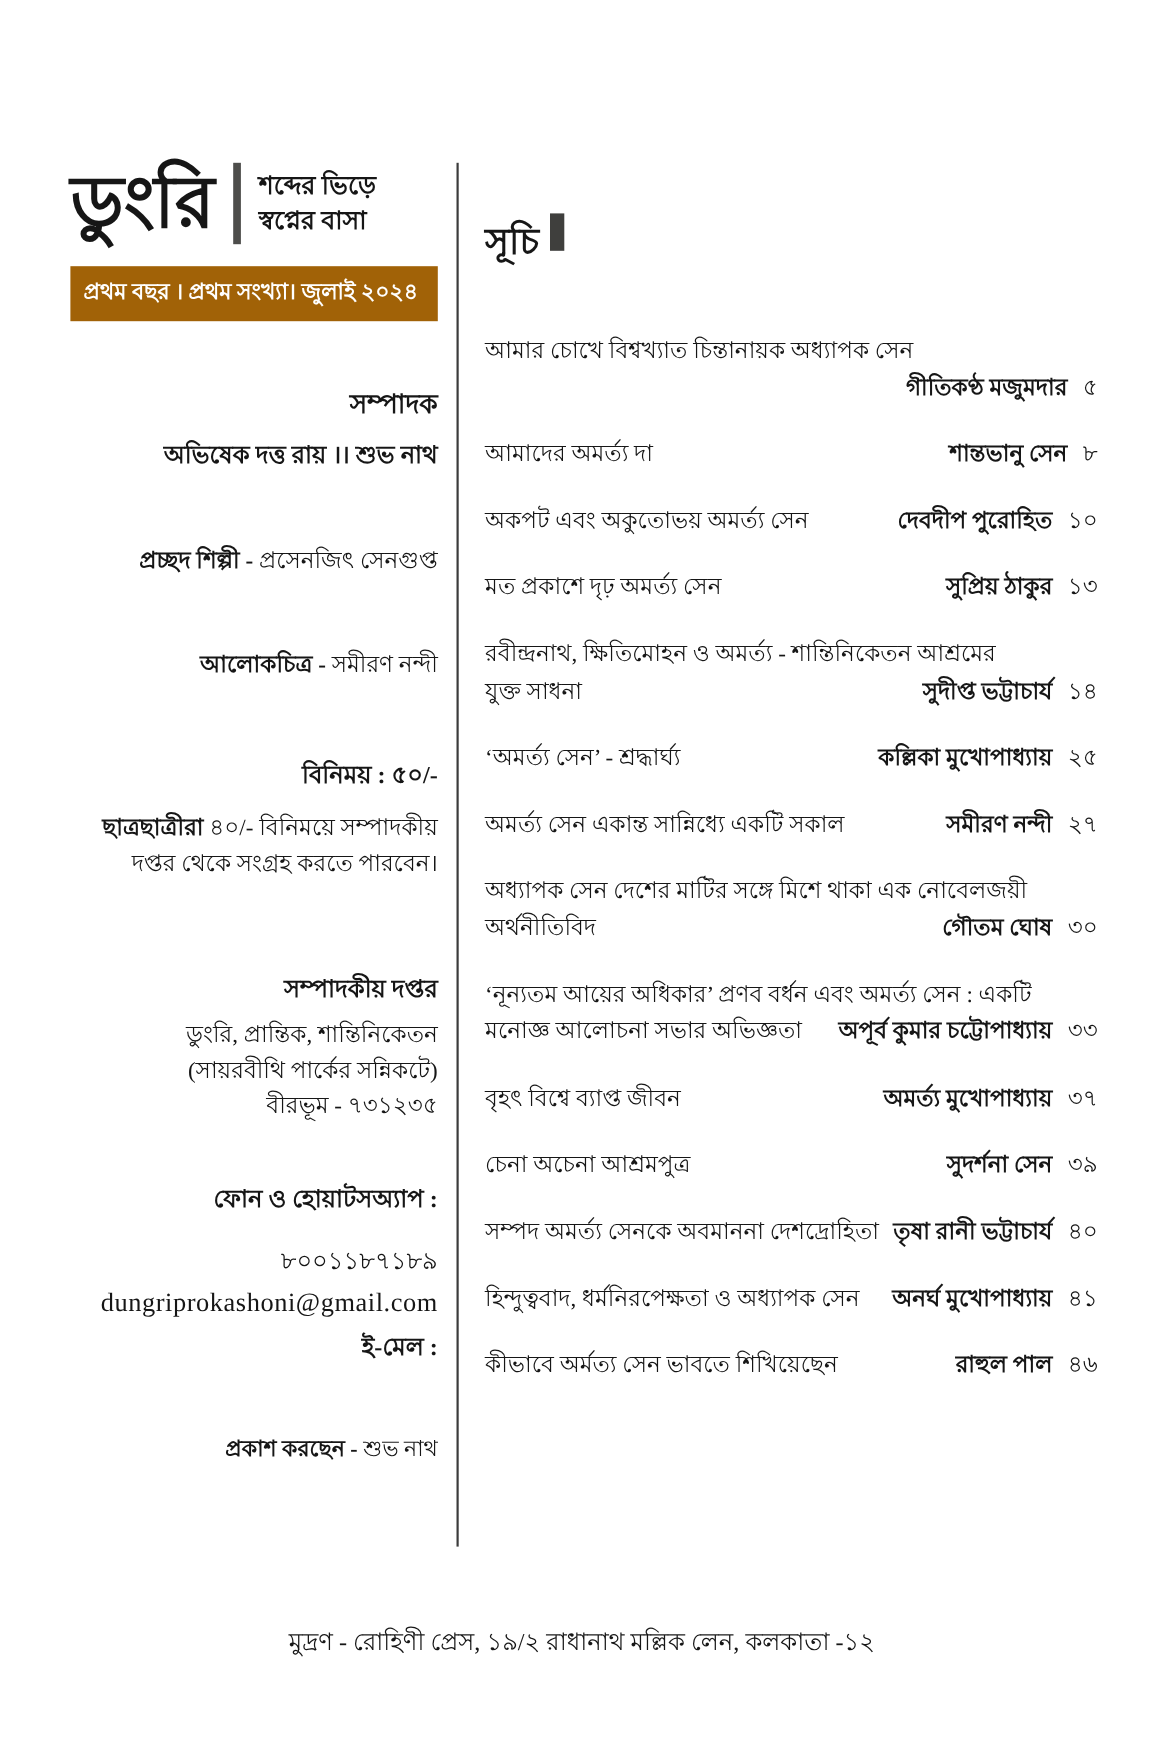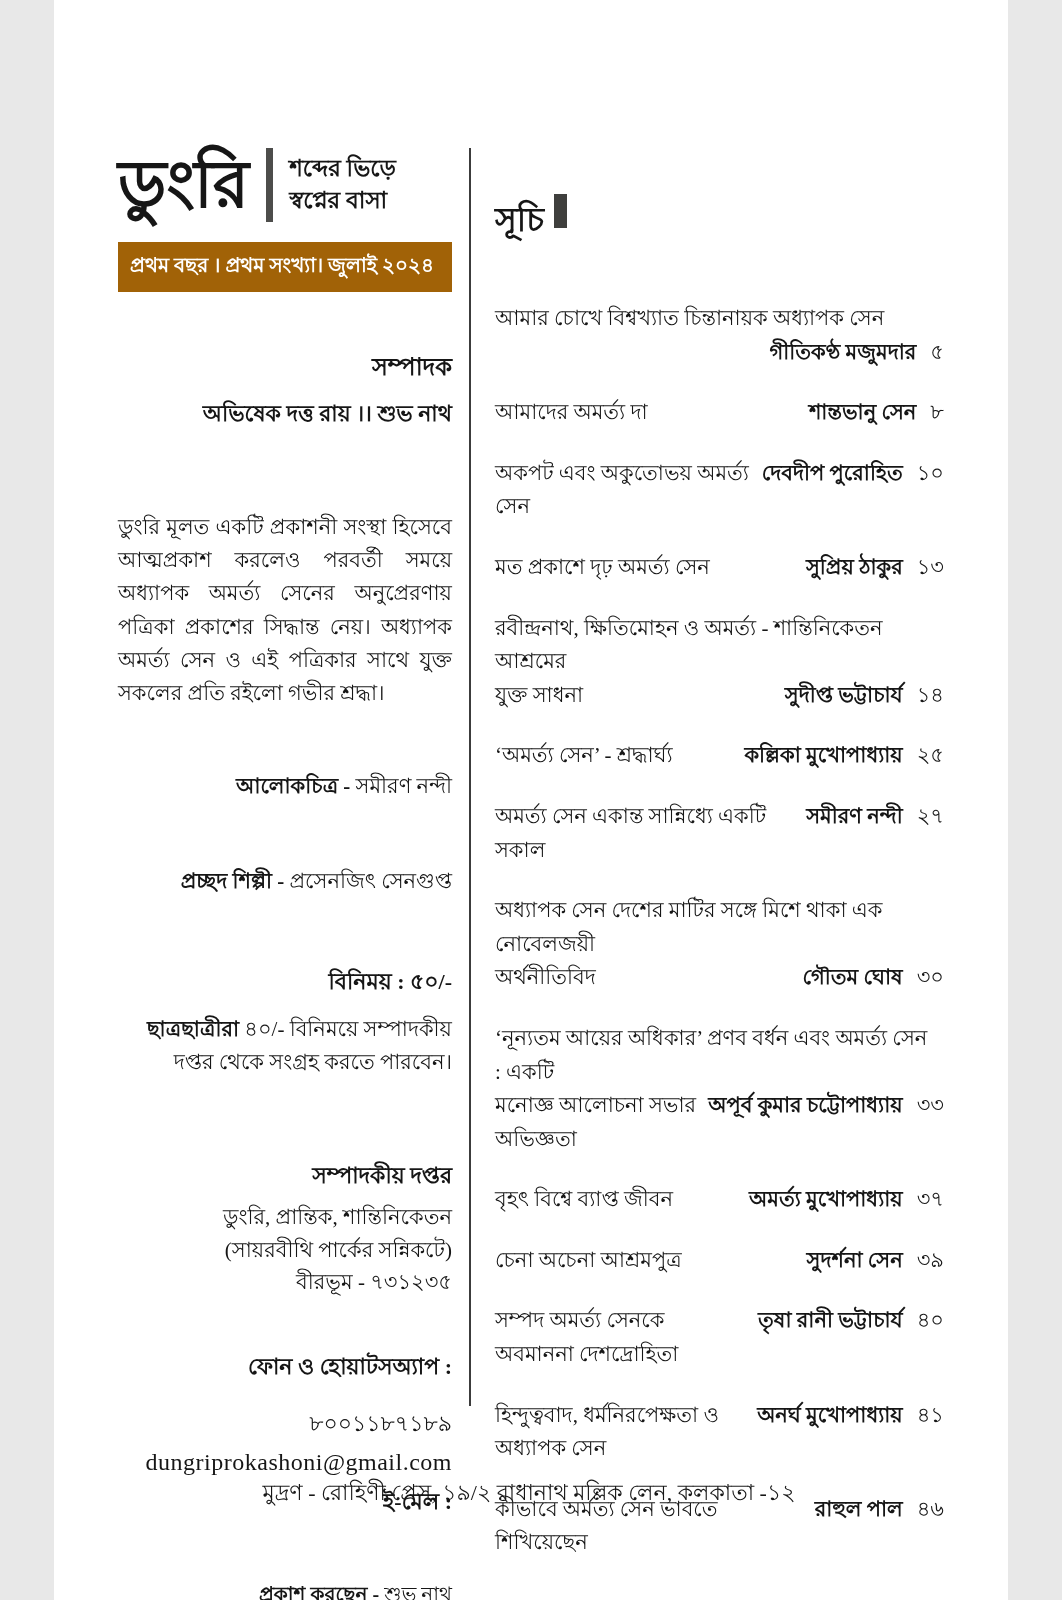--- a/index.html
+++ b/index.html
@@ -1,19 +1,19 @@
 <!DOCTYPE html>
 <html lang="bn"><head>
 <meta charset="utf-8">
 <style>
   * { margin:0; padding:0; box-sizing:border-box; }
   html,body { background:#e8e8e8; }
   .page {
     position:relative;
-    width:954px; height:1600px;
+    width:1062px; height:1600px;
     margin:0 auto;
     background:#ffffff;
     color:#161616;
     font-family:"Liberation Serif","DejaVu Serif",serif;
     overflow:hidden;
   }
   .columns {
     position:absolute;
     top:148px; left:64px; right:64px;
     display:flex;
@@ -100,30 +100,29 @@
         <span class="tagline">
           <span>শব্দের ভিড়ে</span><br>
           <span>স্বপ্নের বাসা</span>
         </span>
       </div>
       <div class="issue-bar">প্রথম বছর । প্রথম সংখ্যা। জুলাই ২০২৪</div>
 
       <div class="editor-label">সম্পাদক</div>
       <div class="editors">অভিষেক দত্ত রায় ।। শুভ নাথ</div>
 
-      <div class="about">ডুংরি মূলত একটি প্রকাশনী সংস্থা হিসেবে আত্মপ্রকাশ করলেও পরবর্তী সময়ে অধ্যাপক অমর্ত্য সেনের অনুপ্রেরণায় পত্রিকা প্রকাশের সিদ্ধান্ত নেয়। অধ্যাপক অমর্ত্য সেন ও এই পত্রিকার সাথে যুক্ত সকলের প্রতি রইলো গভীর শ্রদ্ধা।</div>
+
+      <div class="rline cover">
+        <span class="bold">প্রচ্ছদ শিল্পী -</span>
+        <span>প্রসেনজিৎ সেনগুপ্ত</span>
+      </div>
 
       <div class="rline photo">
         <span class="bold">আলোকচিত্র -</span>
         <span>সমীরণ নন্দী</span>
-      </div>
-
-      <div class="rline cover">
-        <span class="bold">প্রচ্ছদ শিল্পী -</span>
-        <span>প্রসেনজিৎ সেনগুপ্ত</span>
       </div>
 
       <div class="rline price">বিনিময় : ৫০/-</div>
 
       <div class="rline student">
         <span class="bold">ছাত্রছাত্রীরা</span>
         <span>৪০/- বিনিময়ে  সম্পাদকীয়</span><br>
         <span>দপ্তর থেকে সংগ্রহ করতে পারবেন।</span>
       </div>
 

